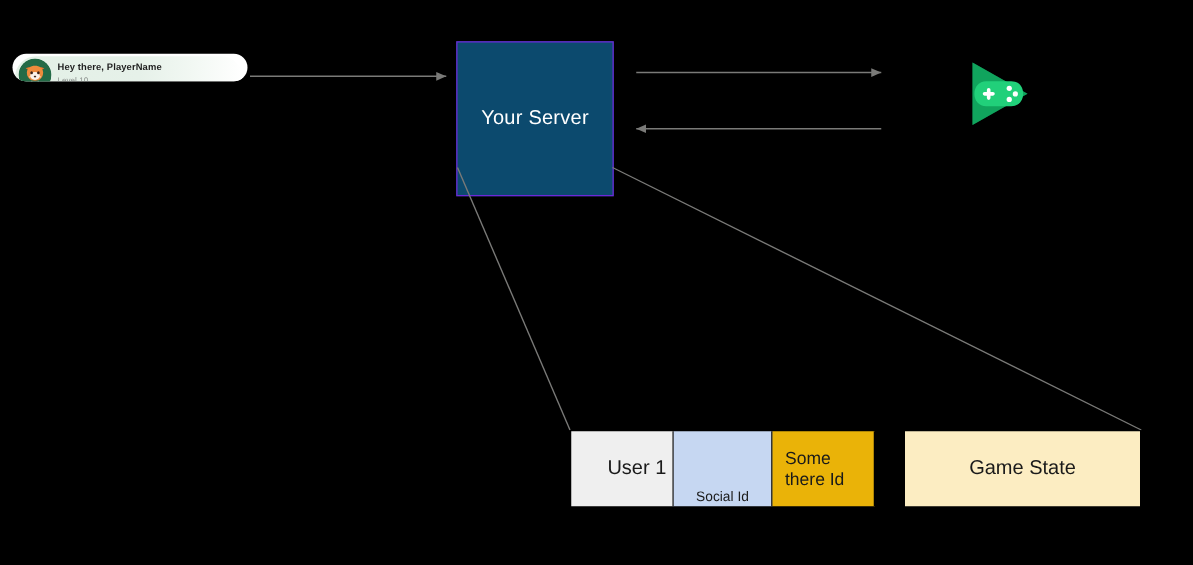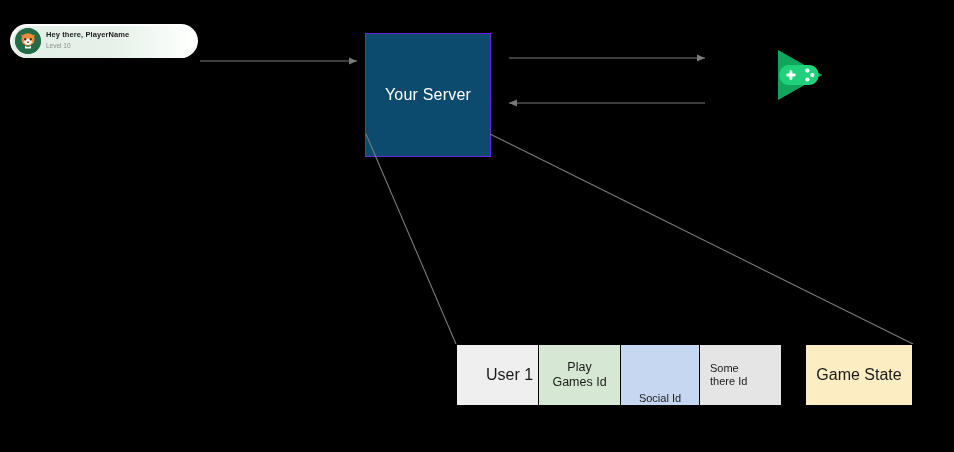--- a/index.html
+++ b/index.html
@@ -13,23 +13,23 @@
     height: 452px;
     background: #000000;
     overflow: hidden;
     font-family: "Liberation Sans", sans-serif;
   }
 
   
   #player-card {
     position: absolute;
     left: 10px;
-    top: 24px;
+    top: 43px;
     width: 188px;
-    height: 34px;
+    height: 22px;
     background: #ffffff;
     border-radius: 19px;
     box-shadow: 0 1px 3px rgba(0,0,0,0.35);
     overflow: hidden;
   }
   #player-pill {
     position: absolute;
     left: 2px;
     top: 2px;
     width: 182px;
@@ -128,21 +128,21 @@
     align-items: center;
     color: #1a1a1a;
     line-height: 1.18;
   }
   .cell:last-child { border-right: none; }
   .cell-center { justify-content: center; text-align: center; }
   .cell-left { justify-content: flex-start; text-align: left; padding-left: 10px; }
   .cell-user { flex: 0 0 82px; background: #efefef; font-size: 16px; padding-left: 24px; }
   .cell-pg   { flex: 0 0 82px; background: #d6e8d3; font-size: 12.5px; }
   .cell-social { flex: 0 0 79px; background: #c6d7f2; font-size: 11px; align-items: flex-end; }
-  .cell-other  { flex: 0 0 82px; background: #e5e5e5; font-size: 11px; }
+  .cell-other  { flex: 0 0 82px; background: #eab308; font-size: 14px; }
   .cell-state  { flex: 1 1 auto; background: #fcedc2; font-size: 16px; margin-left: 24px; }
 </style>
 </head>
 <body>
 
 <div id="canvas">
 
   <div id="player-card">
     <div id="player-pill"></div>
     <div id="player-avatar">
@@ -201,26 +201,20 @@
     <line x1="705" y1="103" x2="509" y2="103" stroke="#7a7a78" stroke-width="1.1" marker-end="url(#arrow-left)"></line>
 
     <line x1="366" y1="134" x2="456" y2="344" stroke="#7a7a78" stroke-width="1.1"></line>
     <line x1="490" y1="134" x2="913" y2="344" stroke="#7a7a78" stroke-width="1.1"></line>
   </svg>
 
   <div id="data-table">
     <div class="cell cell-user cell-center">
       <span>User 1</span>
     </div>
-    <div class="cell cell-pg cell-center">
-      <span>
-        <span>Play</span><br>
-        <span>Games Id</span>
-      </span>
-    </div>
     <div class="cell cell-social cell-center">
       <span>Social Id</span>
     </div>
     <div class="cell cell-other cell-left">
       <span>
         <span>Some</span><br>
         <span>there Id</span>
       </span>
     </div>
     <div class="cell cell-state cell-center">

